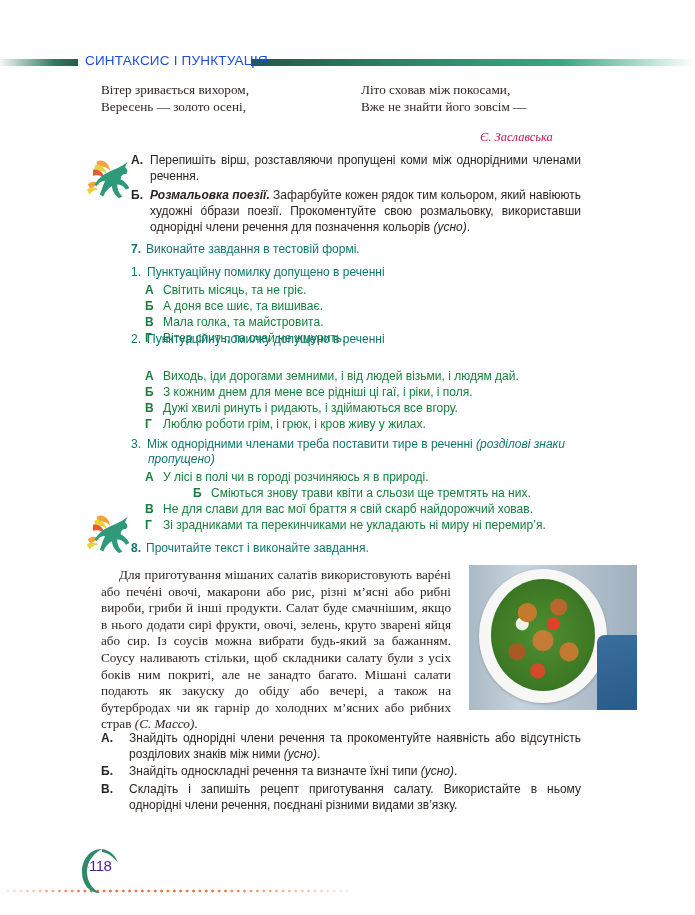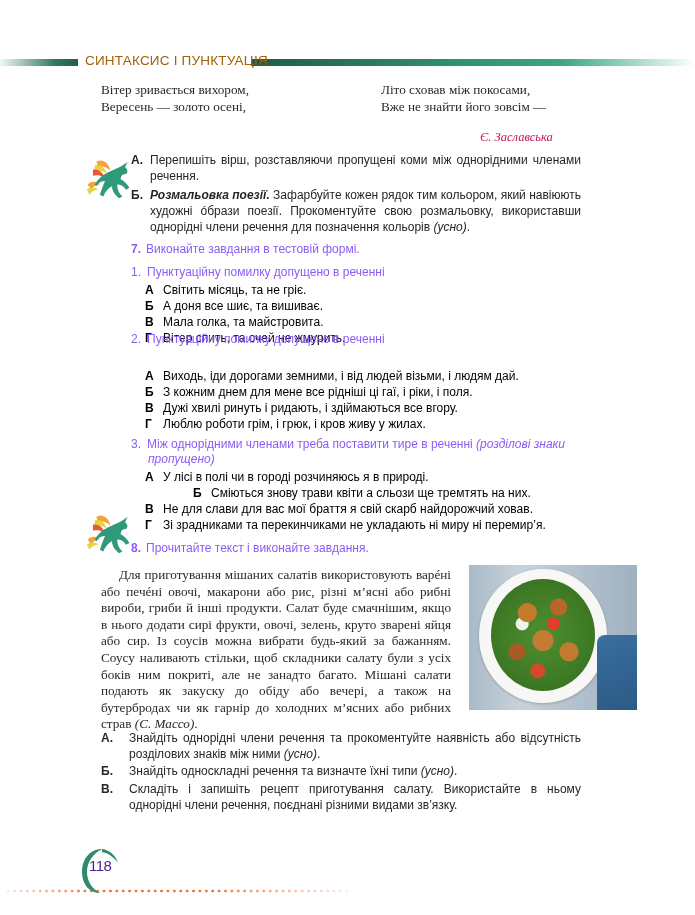--- a/index.html
+++ b/index.html
@@ -6,42 +6,42 @@
     body { width: 695px; height: 915px; position: relative; overflow: hidden; color: #2b2522; }
     .sans { font-family: "Liberation Sans", sans-serif; }
     .serif { font-family: "Liberation Serif", serif; }
 
     
     .header-band { position: absolute; top: 57px; left: 0; width: 695px; height: 11px; }
     .band-left { position: absolute; left: 0; top: 2px; width: 78px; height: 7px;
       background: linear-gradient(to right, rgba(40,120,90,0.05), #2e7a5f 70%, #235d48); }
     .band-right { position: absolute; left: 251px; top: 2px; width: 444px; height: 7px;
       background: linear-gradient(to right, #1f5b46, #2e8a6a 40%, #3aa783 70%, rgba(80,190,150,0.0)); }
-    .section-title { position: absolute; left: 85px; top: 53px; font-size: 13.5px; color: #a16207; letter-spacing: 0.2px; white-space: nowrap; }
+    .section-title { position: absolute; left: 85px; top: 53px; font-size: 13.5px; color: #1d4ed8; letter-spacing: 0.2px; white-space: nowrap; }
 
     
     .poem { position: absolute; top: 81px; font-size: 13.2px; line-height: 17px; color: #2e2622; }
     .poem-left { left: 101px; }
-    .poem-right { left: 381px; }
+    .poem-right { left: 361px; }
     .poem-line { white-space: nowrap; }
     .poem-author { position: absolute; left: 480px; top: 130px; font-size: 12.5px; font-style: italic; color: #be185d; }
 
     
     .unicorn { position: absolute; width: 52px; height: 52px; }
 
     
     .task { position: absolute; font-size: 12px; line-height: 16px; color: #2b2522; }
     .task .letter { position: absolute; left: 0; top: 0; font-weight: bold; }
     .task .body { margin-left: 19px; text-align: justify; }
     .bold-italic { font-weight: bold; font-style: italic; }
     .ital { font-style: italic; }
 
-    .qhead { position: absolute; font-size: 12px; line-height: 16px; color: #8b5cf6; white-space: nowrap; }
+    .qhead { position: absolute; font-size: 12px; line-height: 16px; color: #0f766e; white-space: nowrap; }
     .qnum { font-weight: bold; margin-right: 5px; }
-    .opt { position: absolute; font-size: 12px; line-height: 16px; color: #000000; white-space: nowrap; }
+    .opt { position: absolute; font-size: 12px; line-height: 16px; color: #15803d; white-space: nowrap; }
     .opt .ol { display: inline-block; width: 18px; font-weight: bold; }
 
     
     .passage { position: absolute; left: 101px; top: 567px; width: 350px; font-size: 13.2px; line-height: 16.6px; text-align: justify; color: #2e2622; }
     .passage p { margin: 0; text-indent: 18px; }
 
     
     .salad { position: absolute; left: 469px; top: 565px; width: 168px; height: 145px; overflow: hidden;
       background: linear-gradient(90deg, #a9b9c6 0%, #c7d3dc 30%, #b5c3ce 60%, #9fb0bf 100%); }
     .plate { position: absolute; left: 10px; top: 4px; width: 128px; height: 134px; border-radius: 50%; background: #f7f7f5; box-shadow: 0 1px 3px rgba(0,0,0,0.2); }

